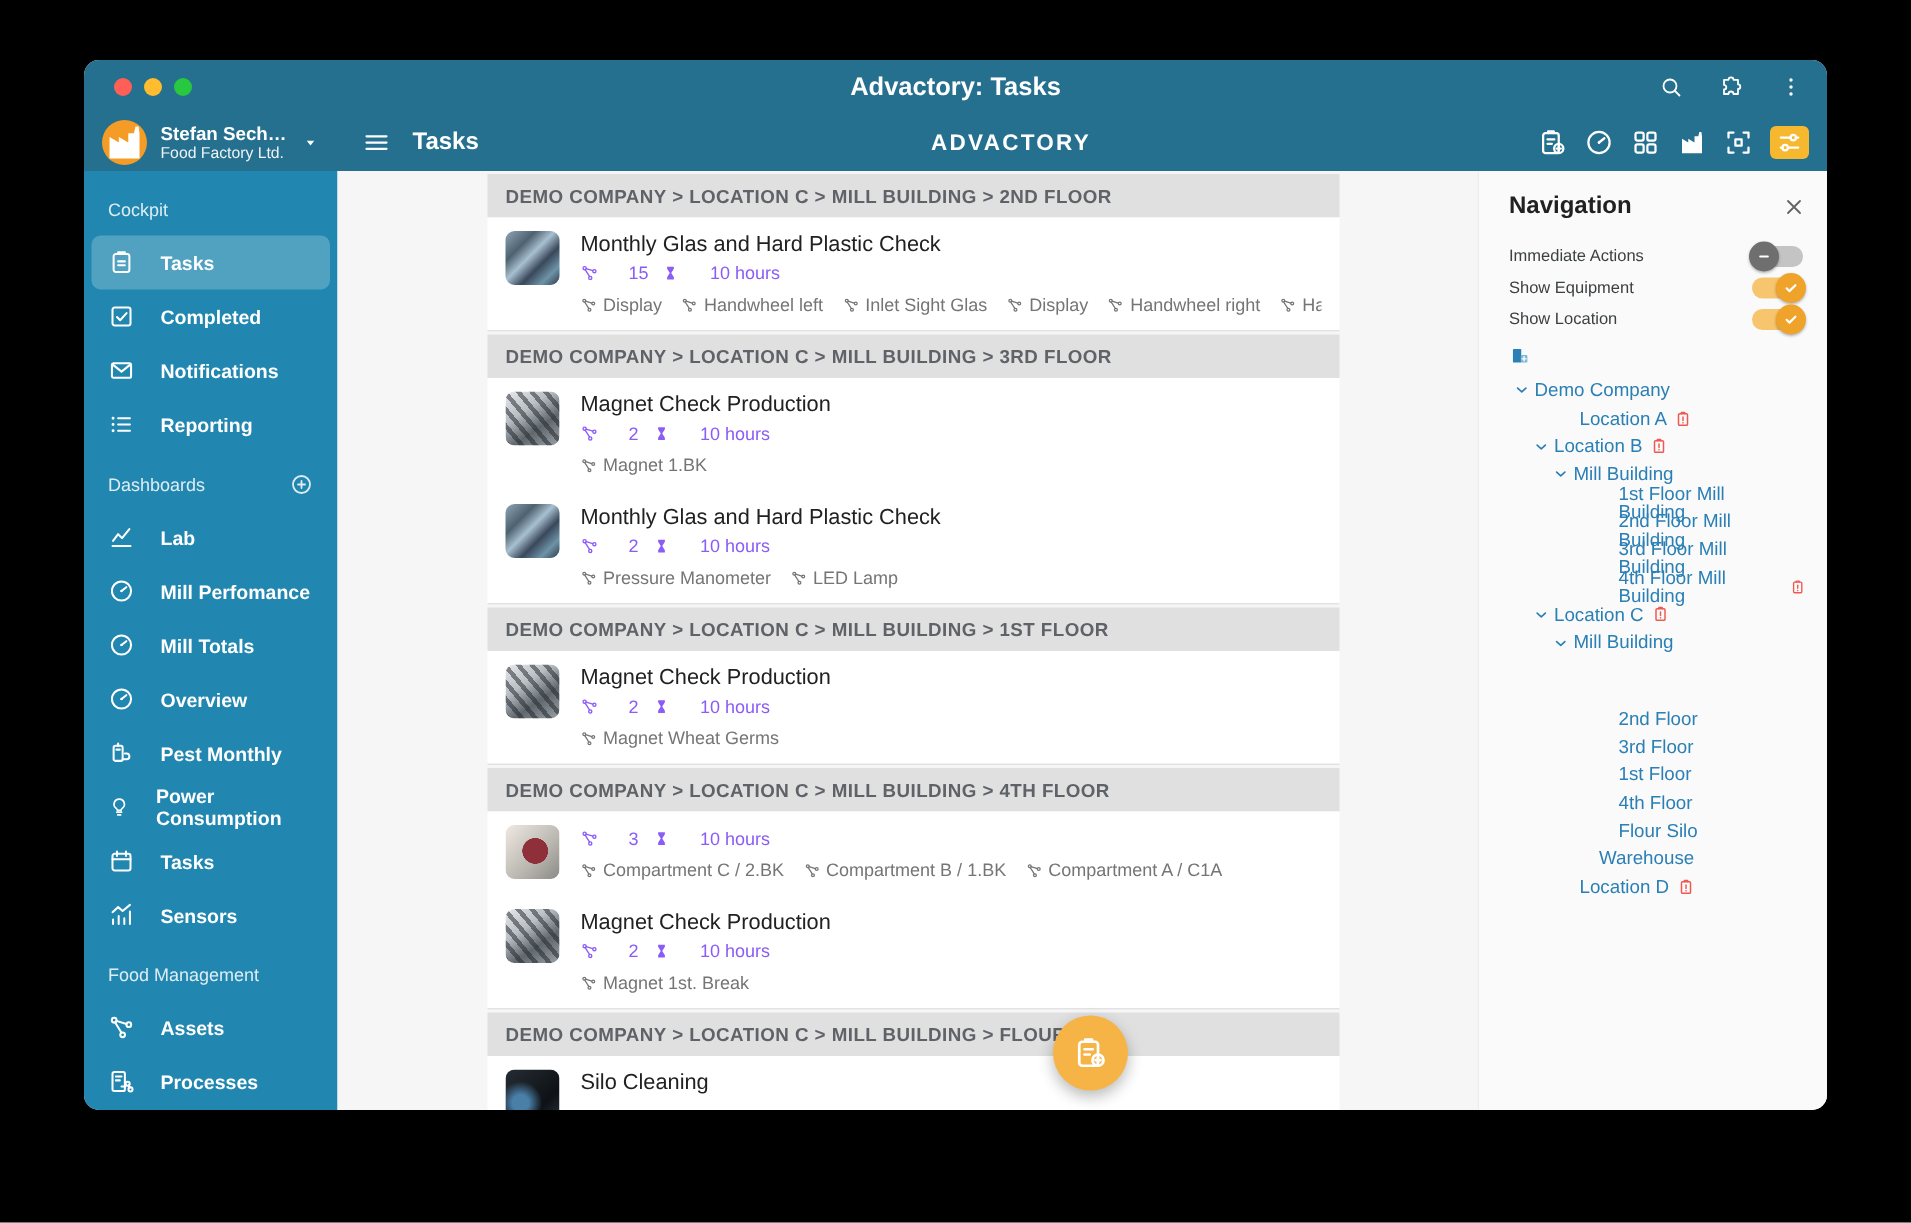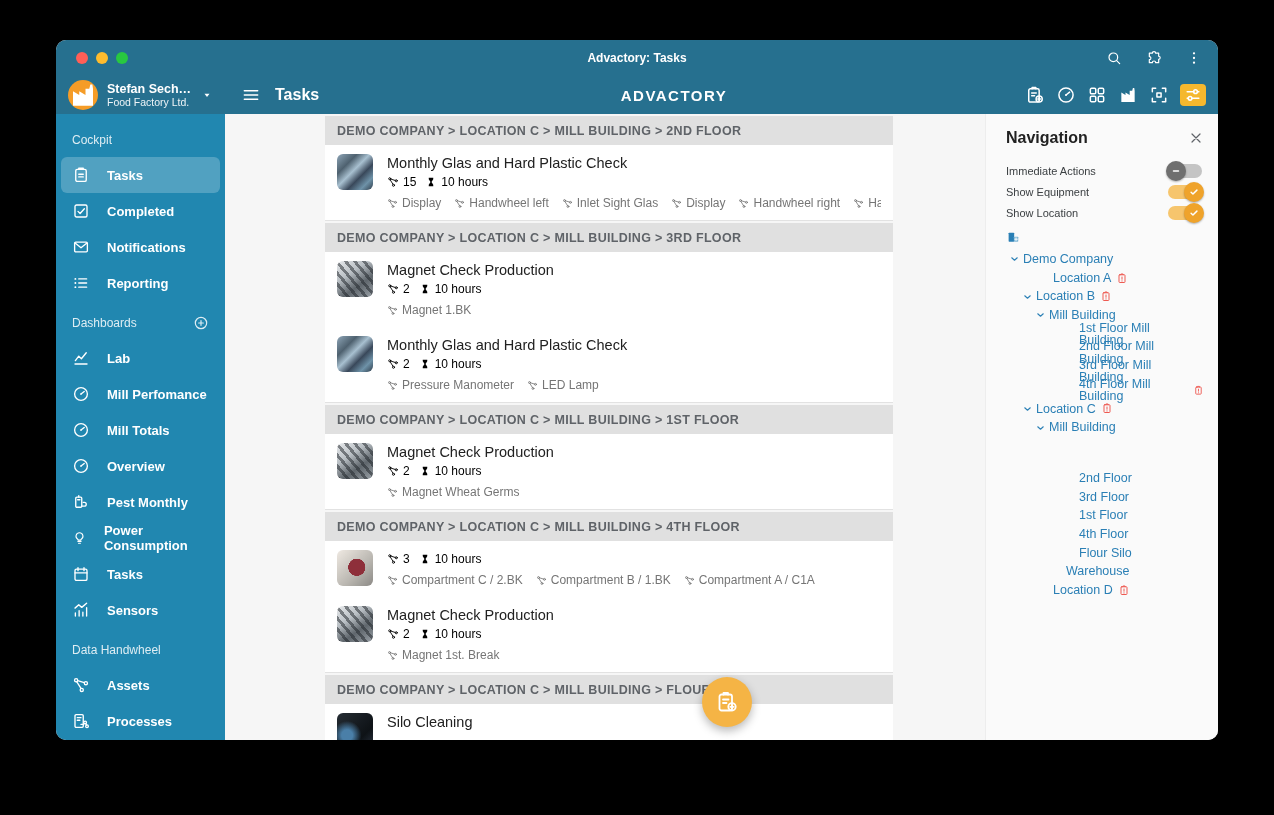--- a/index.html
+++ b/index.html
@@ -17,21 +17,21 @@
   .s20{width:20px;height:20px}.s24{width:24px;height:24px}
 
   .window{position:absolute;left:56px;top:40px;width:1162px;height:700px;border-radius:10px;
     overflow:hidden;background:#f6f6f6;box-shadow:0 25px 60px rgba(0,0,0,.55);display:flex;flex-direction:column}
 
   
   .titlebar{flex:0 0 36px;background:var(--chrome);position:relative;display:flex;align-items:center}
   .traffic{position:absolute;left:20px;display:flex;gap:8px}
   .tl{width:12px;height:12px;border-radius:50%;display:inline-block}
   .tl.red{background:#ff5f57}.tl.yellow{background:#febc2e}.tl.green{background:#28c840}
-  .tb-title{width:100%;text-align:center;color:#fff;font-size:12px;font-weight:700}
+  .tb-title{width:100%;text-align:center;color:#fff;font-size:17px;font-weight:700}
   .tb-icons{position:absolute;right:16px;display:flex;gap:24px;color:#fff}
 
   
   .appbar{flex:0 0 38px;background:var(--chrome);display:flex;align-items:center;color:#fff;position:relative}
   .user{width:169px;flex:0 0 169px;display:flex;align-items:center;padding-left:12px;cursor:default}
   .avatar{width:30px;height:30px;border-radius:50%;background:#f59c27;color:#fff;flex:0 0 30px}
   .user-text{display:flex;flex-direction:column;margin-left:9px;line-height:1.15}
   .user-name{font-size:12.5px;font-weight:700}
   .user-company{font-size:10.5px;color:rgba(255,255,255,.92)}
   .caret{margin-left:auto;margin-right:12px;font-size:11px;width:12px;height:12px}
@@ -68,21 +68,21 @@
     linear-gradient(145deg,#e8eaec 0%,#b9bfc4 35%,#5f666c 65%,#9aa1a7 100%)}
   .thumb.plansifter{background:
     radial-gradient(circle at 55% 48%,#8e2f3a 0 31%,rgba(0,0,0,0) 32%),
     linear-gradient(135deg,#efe9e2,#b9b6b0 60%,#8c8a86)}
   .thumb.silo{background:
     radial-gradient(circle at 28% 62%,#4a7fa8 0 16%,rgba(0,0,0,0) 42%),
     linear-gradient(135deg,#252c33,#0e1216 68%,#2a3340)}
   .t-body{min-width:0}
   .t-title{font-size:14.5px;color:#212121;line-height:19px}
   .t-meta{display:flex;align-items:center;font-size:12px;color:#757575;margin-top:1px;height:16px}
-  .pair{display:inline-flex;align-items:center;gap:4px;margin-right:9px;color:#000000}
+  .pair{display:inline-flex;align-items:center;gap:20px;margin-right:9px;color:#8b5cf6}
   .t-tags{display:flex;gap:13px;font-size:12px;color:#757575;margin-top:6px;align-items:center;white-space:nowrap;overflow:hidden}
   .tag{display:inline-flex;align-items:center;gap:4px}
 
   .fab{position:absolute;right:233px;bottom:13px;width:50px;height:50px;border-radius:50%;
     background:var(--fab);border:none;color:#fff;display:flex;align-items:center;justify-content:center;
     box-shadow:0 4px 10px rgba(0,0,0,.28);cursor:pointer}
 
   
   .panel{flex:0 0 233px;background:#fafafa;border-left:1px solid #ededed;padding:10px 14px 0 20px}
   .panel-head{display:flex;justify-content:space-between;align-items:center;height:28px}
@@ -337,21 +337,21 @@
                   <path d="M4.5 20v-4M9.5 20v-7M14.5 20v-5M19.5 20V9"></path>
                   <path d="M4 9.5L9 5l4 3.5L19.5 3"></path>
                 </svg>
               </span>
     <span class="lbl">Sensors</span>
   </div>
           </div>
   </div>
         <div class="side-section">
     <div class="side-label">
-      <span class="lbl">Data Handwheel</span>
+      <span class="lbl">Food Management</span>
       <span class="icon s16 add" hidden=""></span>
     </div>
     <div class="items">
             <div class="side-item">
     <span class="icon s18">
                 <svg viewBox="0 0 24 24" fill="none" stroke="currentColor" stroke-width="1.8" stroke-linecap="round" stroke-linejoin="round">
                   <circle cx="5.5" cy="5.5" r="2.1"></circle>
                   <circle cx="18.5" cy="9.5" r="2.1"></circle>
                   <circle cx="13" cy="18.5" r="2.1"></circle>
                   <path d="M7.5 6.1l8.9 2.8M6.2 7.4l5.8 9.2"></path>

